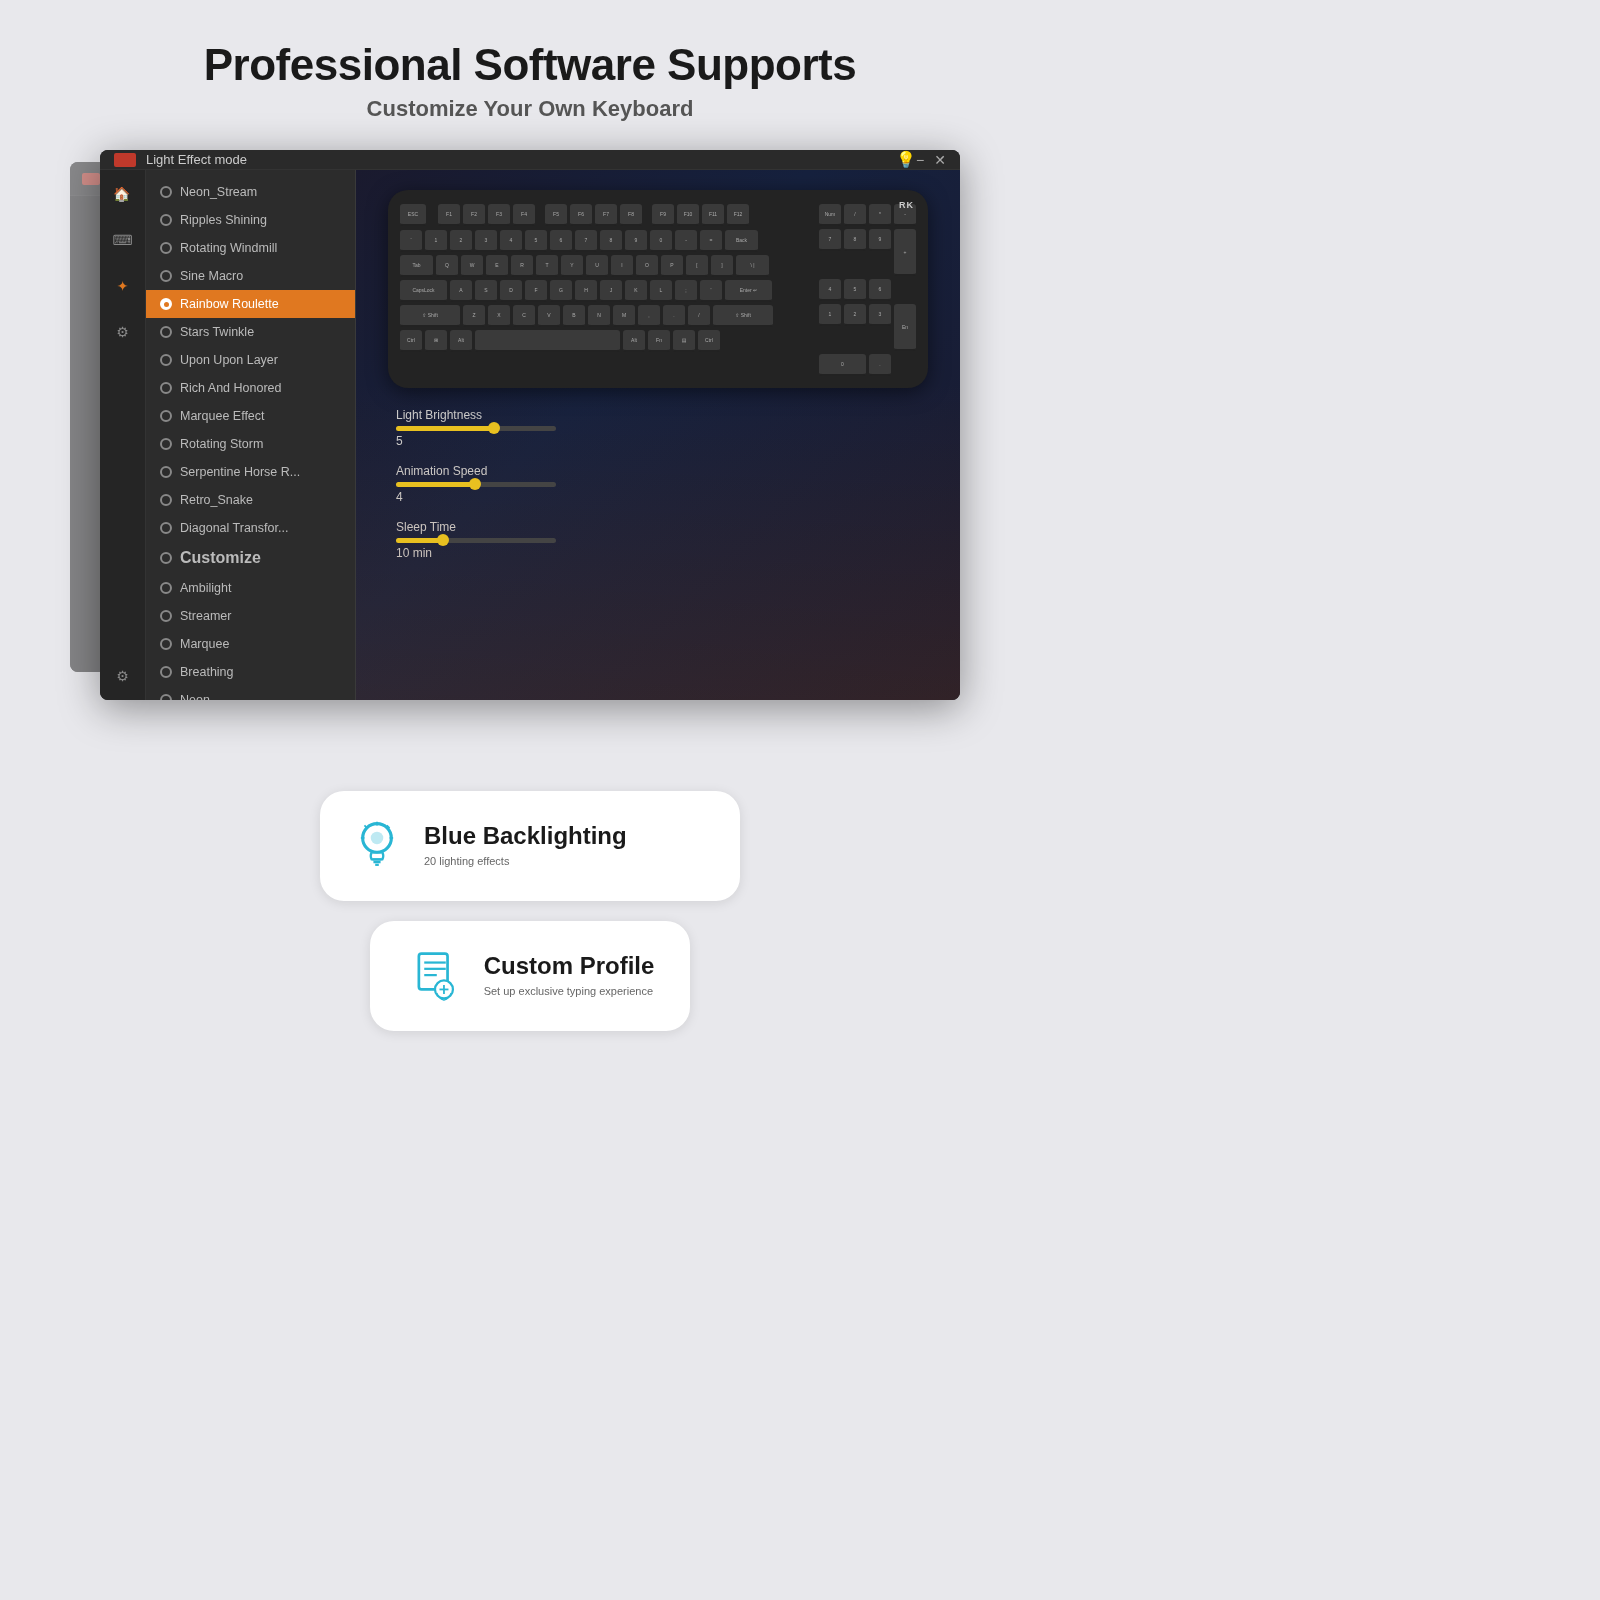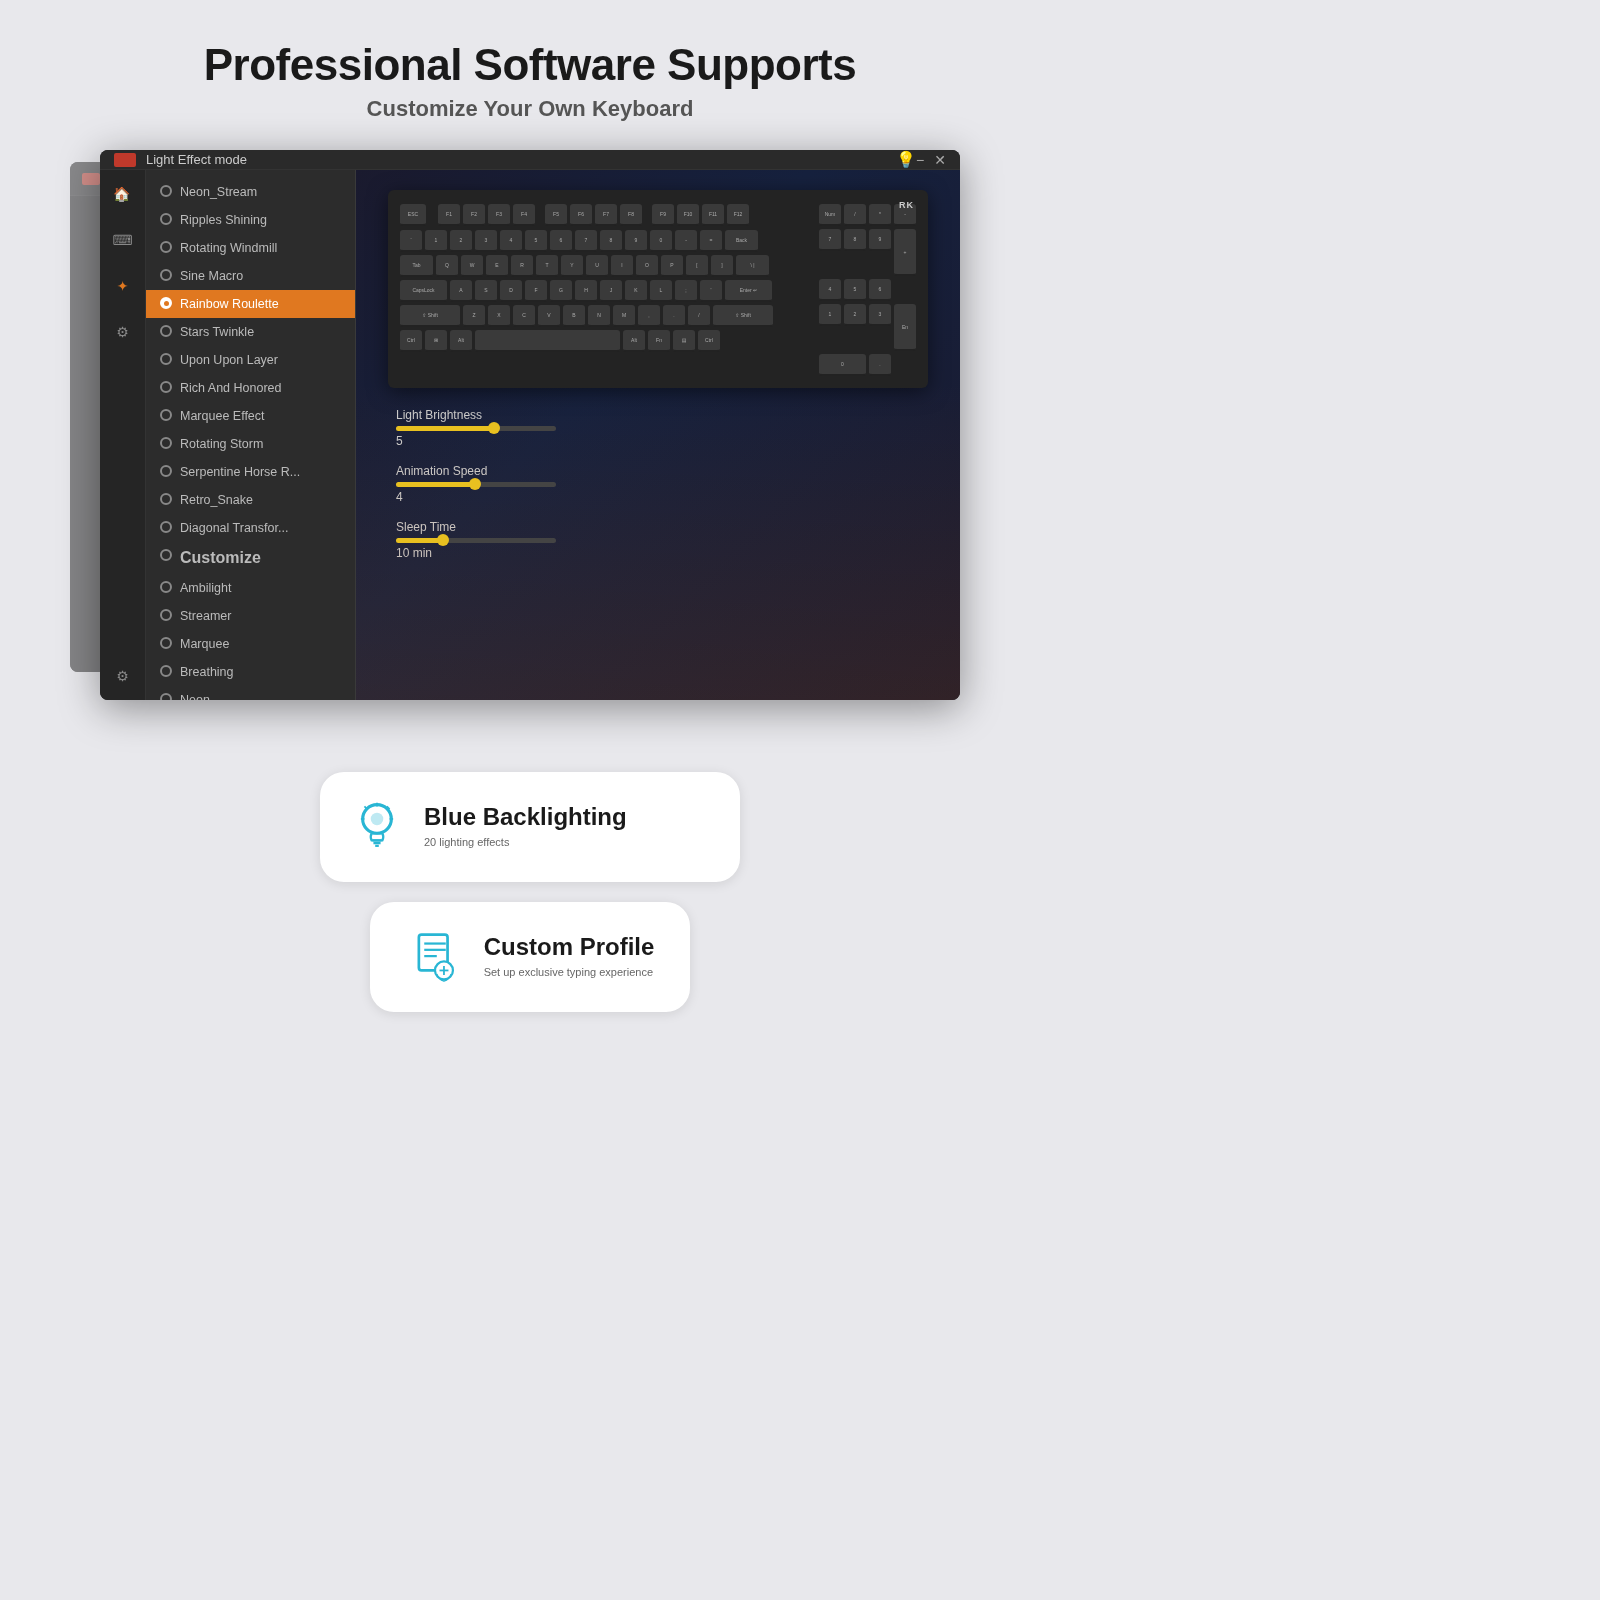--- a/index.html
+++ b/index.html
@@ -112,21 +112,21 @@
       border-right: 1px solid #3a3a3a;
       overflow-y: auto;
       padding: 8px 0;
     }
     .effects-panel::-webkit-scrollbar { width: 4px; }
     .effects-panel::-webkit-scrollbar-track { background: #2c2c2c; }
     .effects-panel::-webkit-scrollbar-thumb { background: #555; border-radius: 2px; }
 
     .effect-item {
       display: flex;
-      align-items: flex-start;
+      align-items: center;
       padding: 7px 14px;
       cursor: pointer;
       color: #bbb;
       font-size: 13px;
       gap: 8px;
     }
     .effect-item.selected {
       background: #e07820;
       color: #fff;
     }
@@ -174,21 +174,21 @@
       height: 60%;
       background: linear-gradient(to top, rgba(180,80,0,0.15), transparent);
       pointer-events: none;
     }
 
     
     .keyboard-area {
       width: 100%;
       max-width: 540px;
       background: #232323;
-      border-radius: 6px;
+      border-radius: 20px;
       padding: 14px 12px 12px;
       margin-bottom: 20px;
       position: relative;
       box-shadow: 0 4px 20px rgba(0,0,0,0.5);
     }
     .kb-brand {
       position: absolute;
       top: 10px;
       right: 14px;
       color: #ccc;
@@ -299,20 +299,21 @@
     .feature-card {
       background: #fff;
       border-radius: 24px;
       padding: 26px 28px;
       display: flex;
       align-items: center;
       gap: 18px;
       flex: 1;
       max-width: 420px;
       box-shadow: 0 2px 12px rgba(0,0,0,0.1);
+      margin-top: 19px;
     }
     .feature-icon {
       flex-shrink: 0;
       width: 58px;
       height: 58px;
       display: flex;
       align-items: center;
       justify-content: center;
     }
     .feature-text-group {}

